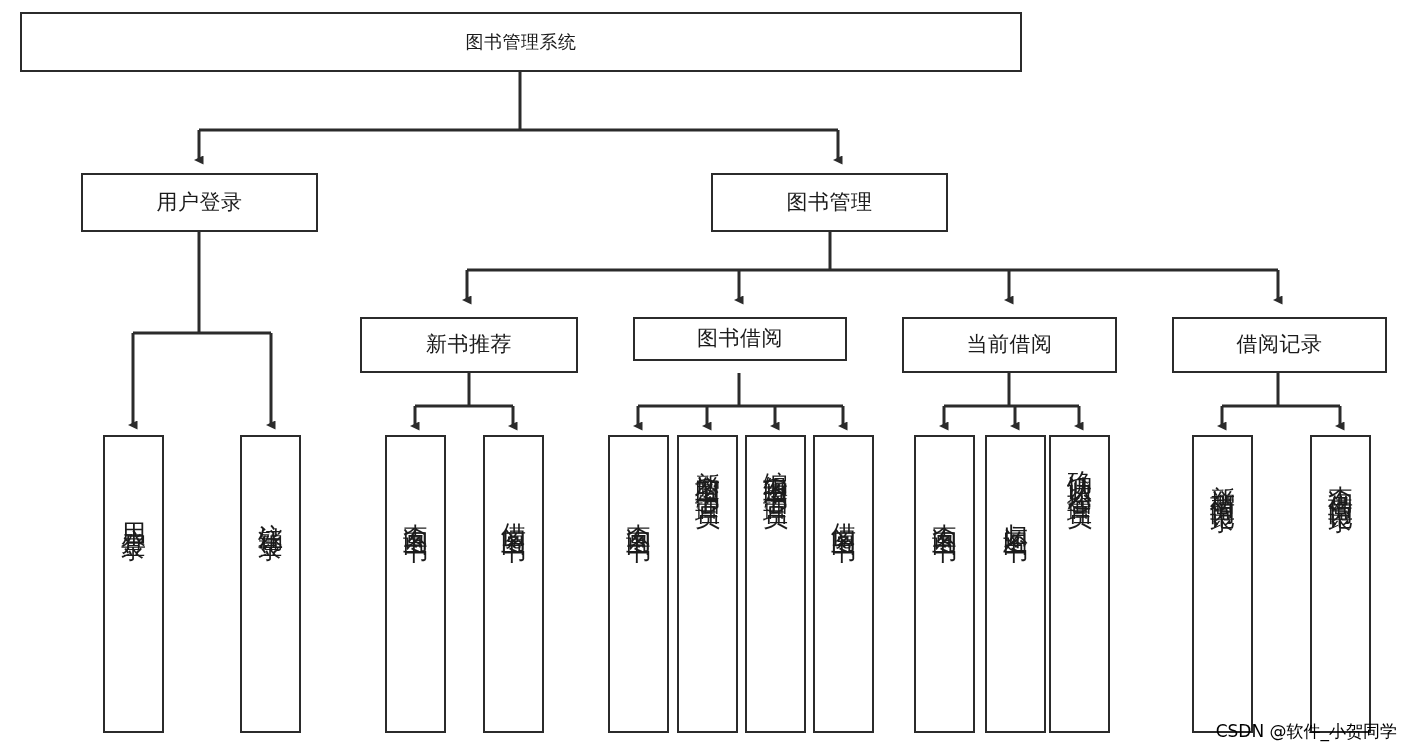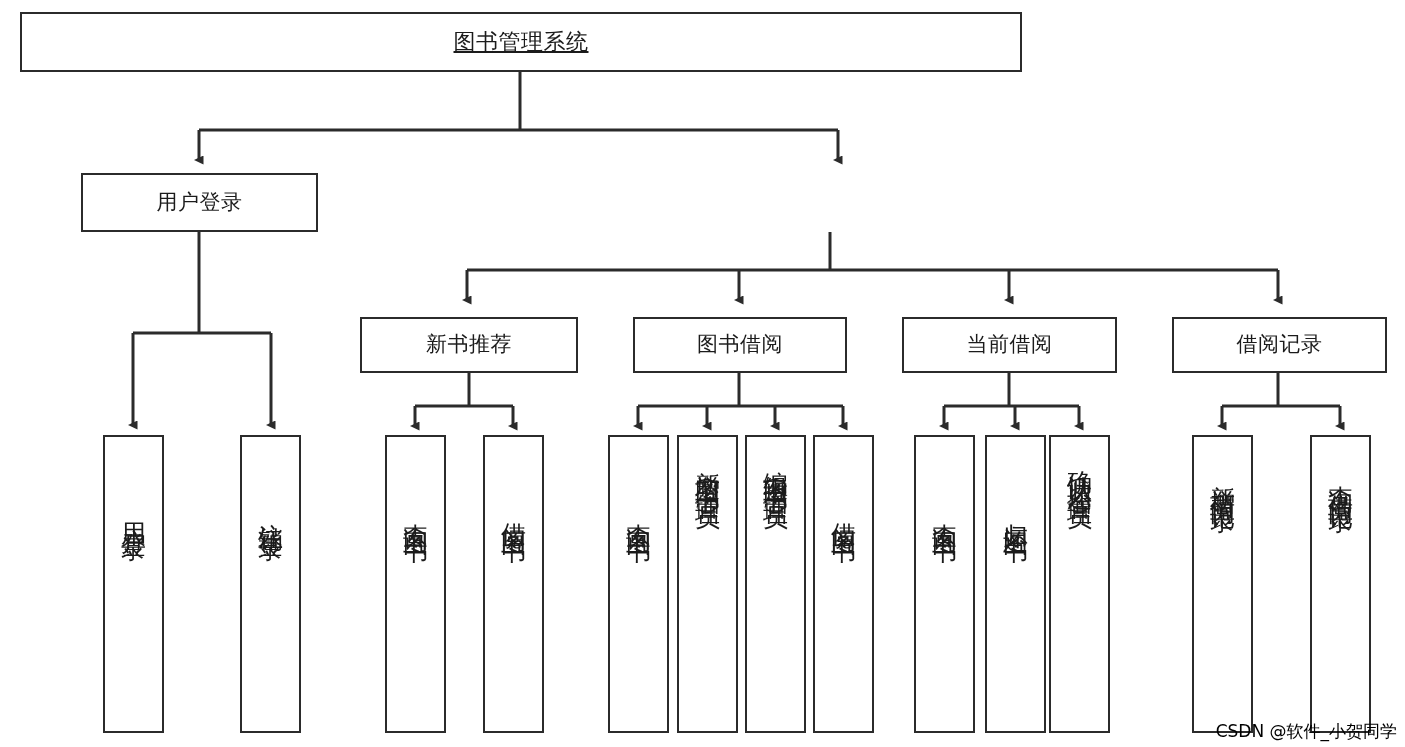--- a/index.html
+++ b/index.html
@@ -29,21 +29,21 @@
     text-align:center;
     line-height:1.12;
     white-space:nowrap;
   }
 
   
   .node.horiz .label{
     font-size:21px;
     letter-spacing:0.5px;
   }
-  .node.root .label{font-size:22px;text-decoration:underline;}
+  .node.root .label{font-size:18px;}
 
   
   .node.leaf{
     align-items:flex-start;
     justify-content:center;
     padding-top:14px;
   }
   .node.leaf .label{
     writing-mode:vertical-rl;
     text-orientation:upright;
@@ -120,25 +120,28 @@
     </g>
   </svg>
 
   <div class="node horiz root" style="left:20px;top:12px;width:1002px;height:60px;">
     <span class="label">图书管理系统</span>
   </div>
 
   <div class="node horiz" style="left:81px;top:173px;width:237px;height:59px;">
     <span class="label">用户登录</span>
   </div>
+  <div class="node horiz" style="left:711px;top:173px;width:237px;height:59px;">
+    <span class="label">图书管理</span>
+  </div>
 
   <div class="node horiz" style="left:360px;top:317px;width:218px;height:56px;">
     <span class="label">新书推荐</span>
   </div>
-  <div class="node horiz" style="left:633px;top:317px;width:214px;height:56px;">
+  <div class="node horiz" style="left:633px;top:317px;width:214px;height:44px;">
     <span class="label">图书借阅</span>
   </div>
   <div class="node horiz" style="left:1172px;top:317px;width:215px;height:56px;">
     <span class="label">借阅记录</span>
   </div>
   <div class="node horiz" style="left:902px;top:317px;width:215px;height:56px;">
     <span class="label">当前借阅</span>
   </div>
 
   <div class="node leaf mid" style="left:103px;top:435px;width:61px;height:298px;">

